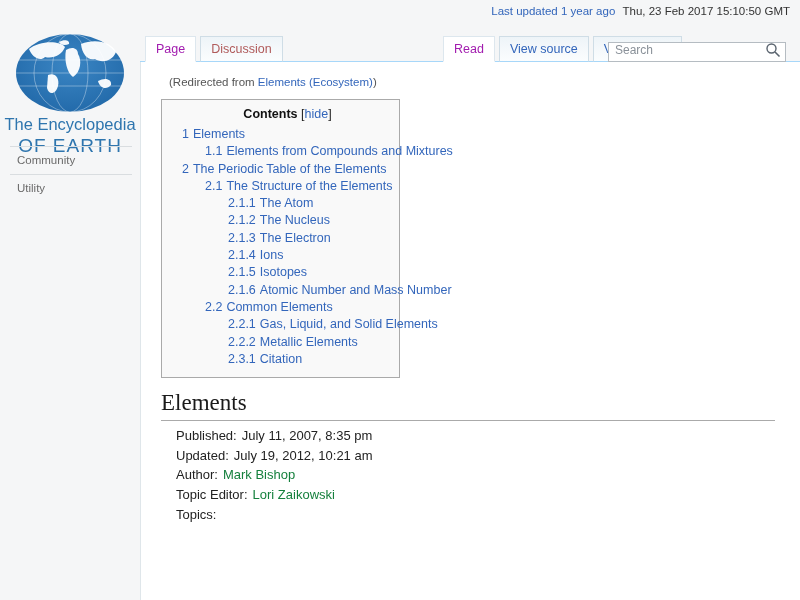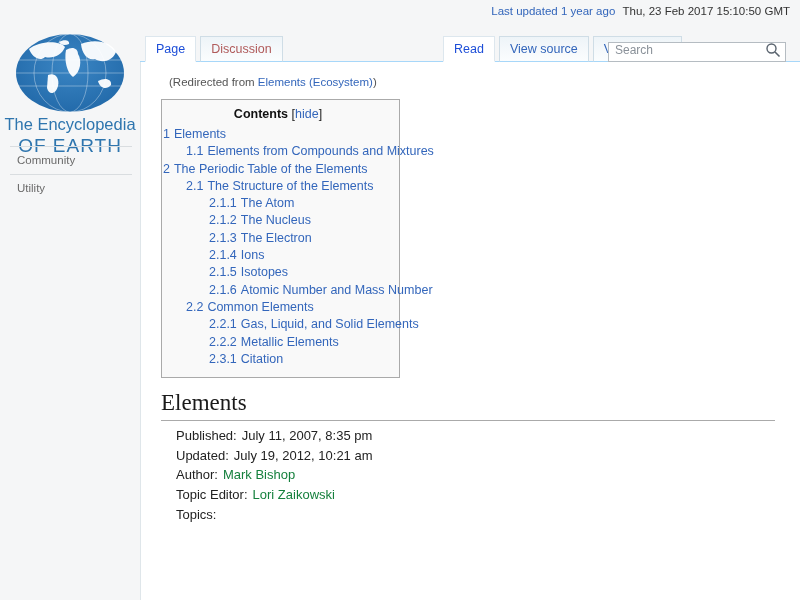--- a/index.html
+++ b/index.html
@@ -36,21 +36,21 @@
   #tabs-right { left:303px;text-align:center; }
   .tab {
     height:26px; display:flex; align-items:center; padding:0 10px;
     font-size:12.5px; margin-right:4px; white-space:nowrap;
     background:linear-gradient(#eef4f8,#fbfdfe);
     border:1px solid #cfdde6; border-bottom:1px solid #a7d7f9;
     color:#3366bb; cursor:pointer;
   }
   .tab.selected {
     background:#fff; border:1px solid #dde7ee; border-bottom:1px solid #fff;
-    color:#1d4ed8;
+    color:#a21caf;
   }
   .tab.redlink { color:#b05a5a; }
 
   
   #search-wrap { position:absolute; right:14px; top:40px; width:178px; height:20px; }
   #search-input {
     width:100%; height:100%; border:1px solid #b5bcc2; background:#fff;
     font-family:"Liberation Sans", sans-serif; font-size:12px; color:#333;
     padding:0 24px 4px 6px; outline:none;
   }
@@ -71,21 +71,21 @@
   #content {
     position:absolute; left:140px; top:62px; right:0; bottom:0;
     background:#fff; border-left:1px solid #dfe6ea;
     padding:0 25px 0 20px;
   }
   #redirect-note { margin:14px 0 0 8px; font-size:11.5px; color:#555; }
 
   #toc {
     margin-top:11px; width:239px;
     background:#f9f9f9; border:1px solid #aaaaaa;
-    padding:7px 6px 9px 1px; font-size:12.5px;
+    padding:7px 6px 9px 20px; font-size:12.5px;
   }
   #toc-title { text-align:center; font-weight:bold; color:#111; margin-bottom:5px; }
   #toc-title .bracket { font-weight:normal; color:#222; }
   #toc-title .hide { font-weight:normal; color:#3366bb; cursor:pointer; }
   .toc-entry { line-height:17.3px; color:#3366bb; cursor:pointer; white-space:nowrap; }
   .toc-entry .num { margin-right:4px; }
   .toc-entry.lvl2 { margin-left:23px; }
   .toc-entry.lvl3 { margin-left:46px; }
 
   #page-title {

